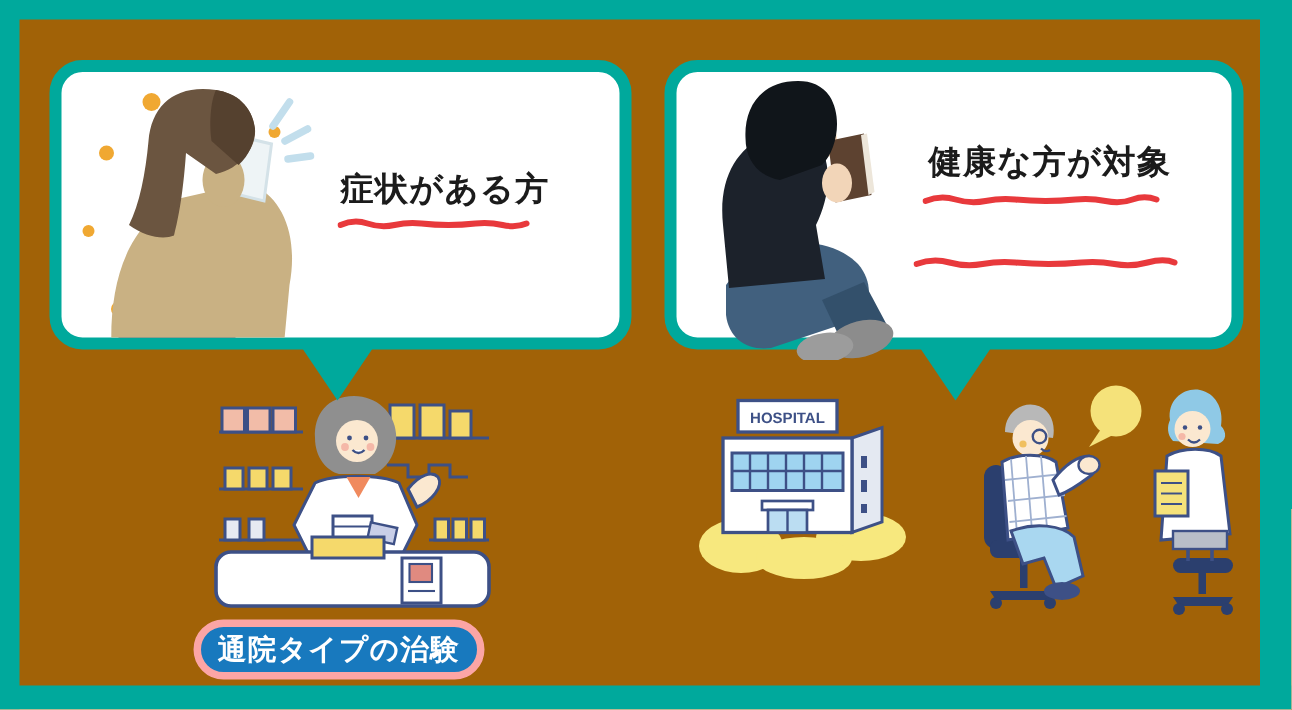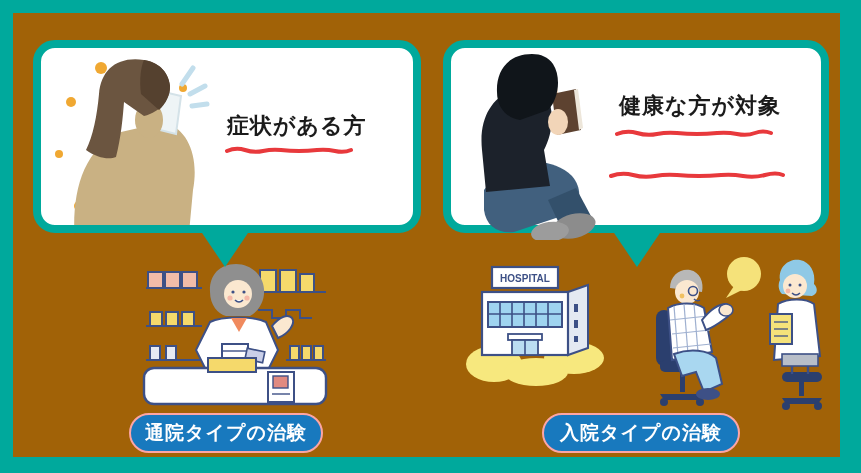--- a/index.html
+++ b/index.html
@@ -8,21 +8,21 @@
   
   .frame{position:absolute;background:#00A99C;}
   .frame.top{left:0;top:0;width:861px;height:13px;}
   .frame.left{left:0;top:0;width:13px;height:473px;}
   .frame.right{right:0;top:0;width:21px;height:473px;}
   .frame.bottom{left:0;bottom:0;width:861px;height:16px;}
 
   
   .speech-box{position:absolute;background:#ffffff;border:8px solid #00A99C;border-radius:22px;box-sizing:border-box;overflow:hidden;}
   .speech-box.lbox{left:33px;top:40px;width:388px;height:193px;}
-  .speech-box.rbox{left:443px;top:40px;width:386px;height:193px;font-family:Liberation Mono, monospace;}
+  .speech-box.rbox{left:443px;top:40px;width:386px;height:193px;}
 
   .pointer{position:absolute;width:0;height:0;border-left:27px solid transparent;border-right:27px solid transparent;border-top:40px solid #00A99C;z-index:6;}
   .pointer.lptr{left:198px;top:227px;}
   .pointer.rptr{left:610px;top:227px;}
 
   .card-text{position:absolute;font-weight:bold;color:#1b1b1b;font-size:22px;line-height:28px;white-space:nowrap;letter-spacing:1px;}
   .lbox .card-text{left:186px;top:64px;}
   .rbox .t1{left:168px;top:46px;}
   .rbox .t2{left:162px;top:88px;}
   .underline{position:absolute;}
@@ -31,21 +31,21 @@
   .rbox .u2l{left:158px;top:120px;}
 
   .illus{position:absolute;}
   .woman-wrap{left:8px;top:6px;width:180px;height:190px;}
   .man-wrap{left:452px;top:50px;width:175px;height:190px;z-index:5;}
   .pharmacy-wrap{left:140px;top:248px;width:190px;height:160px;}
   .hospital-wrap{left:464px;top:252px;width:144px;height:138px;}
   .consult-wrap{left:642px;top:244px;width:198px;height:168px;}
 
   
-  .pill{position:absolute;height:40px;box-sizing:border-box;background:#1879BE;border:2px solid #fca5a5;border-radius:21px;display:flex;align-items:center;justify-content:center;color:#ffffff;font-weight:bold;font-size:19px;letter-spacing:1px;z-index:7;}
+  .pill{position:absolute;height:40px;box-sizing:border-box;background:#1879BE;border:5px solid #fca5a5;border-radius:21px;display:flex;align-items:center;justify-content:center;color:#ffffff;font-weight:bold;font-size:19px;letter-spacing:1px;z-index:7;}
   .pill.lpill{left:129px;top:413px;width:194px;}
   .pill.rpill{left:542px;top:413px;width:198px;}
 </style>
 </head>
 <body>
 
 <div class="canvas">
 
   <div class="frame top"></div>
   <div class="frame left"></div>
@@ -270,17 +270,14 @@
         <rect x="140" y="110" width="36" height="12" fill="#B8BEC8" stroke="#3D5086" stroke-width="1.6"></rect>
         <line x1="150" y1="122" x2="150" y2="130" stroke="#3D5086" stroke-width="2.4"></line>
         <line x1="166" y1="122" x2="166" y2="130" stroke="#3D5086" stroke-width="2.4"></line>
       </g>
     </svg>
   </div>
 
   <div class="pill lpill">
     <span>通院タイプの治験</span>
   </div>
-  <div class="pill rpill">
-    <span>入院タイプの治験</span>
-  </div>
 
 </div>
 
 </body></html>

